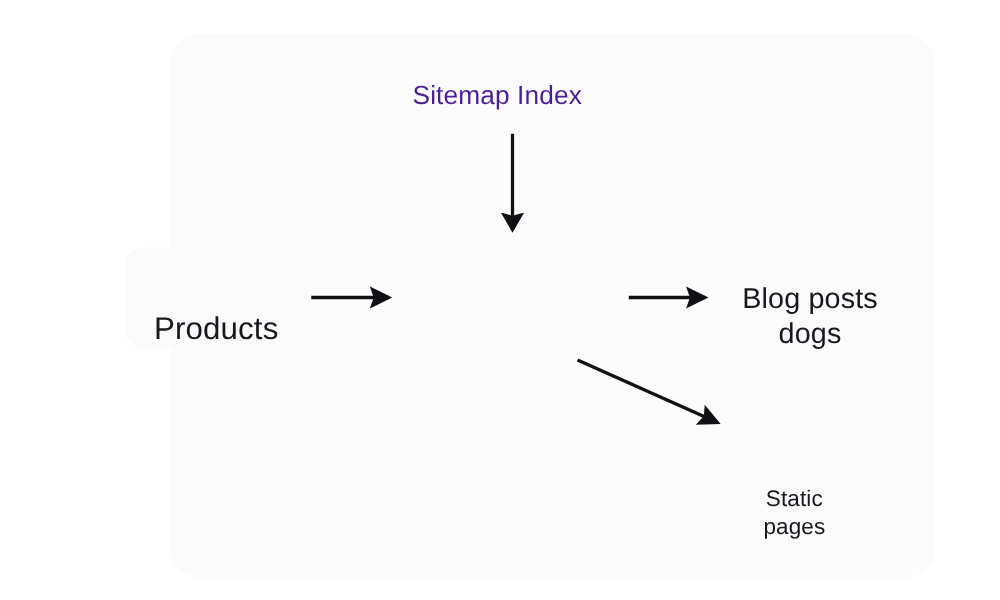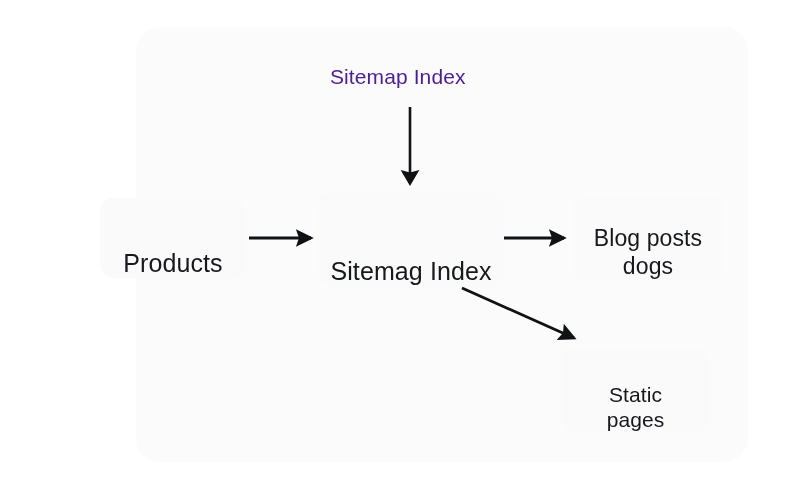--- a/index.html
+++ b/index.html
@@ -71,21 +71,21 @@
     width: 152px;
     height: 84px;
     font-size: 23px;
   }
 
   .node-static {
     left: 562px;
     top: 348px;
     width: 147px;
     height: 85px;
-    font-size: 21px;
+    font-size: 18px;
   }
 
   .node-text {
     display: block;
     white-space: pre-line;
   }
 
   
   .float-label {
     position: absolute;
@@ -140,23 +140,20 @@
 
     <g>
       <line x1="462" y1="288" x2="574" y2="338" stroke="#0f1115" stroke-width="2.8" marker-end="url(#ah)"></line>
     </g>
   </svg>
 
   <div class="node node-products">
     <span class="node-text">Products</span>
   </div>
 
-  <div class="node node-center">
-    <span class="node-text">Sitemag Index</span>
-  </div>
 
   <div class="node node-blog">
     <span class="node-text">Blog posts
 dogs</span>
   </div>
 
   <div class="node node-static">
     <span class="node-text">Static
 pages</span>
   </div>

